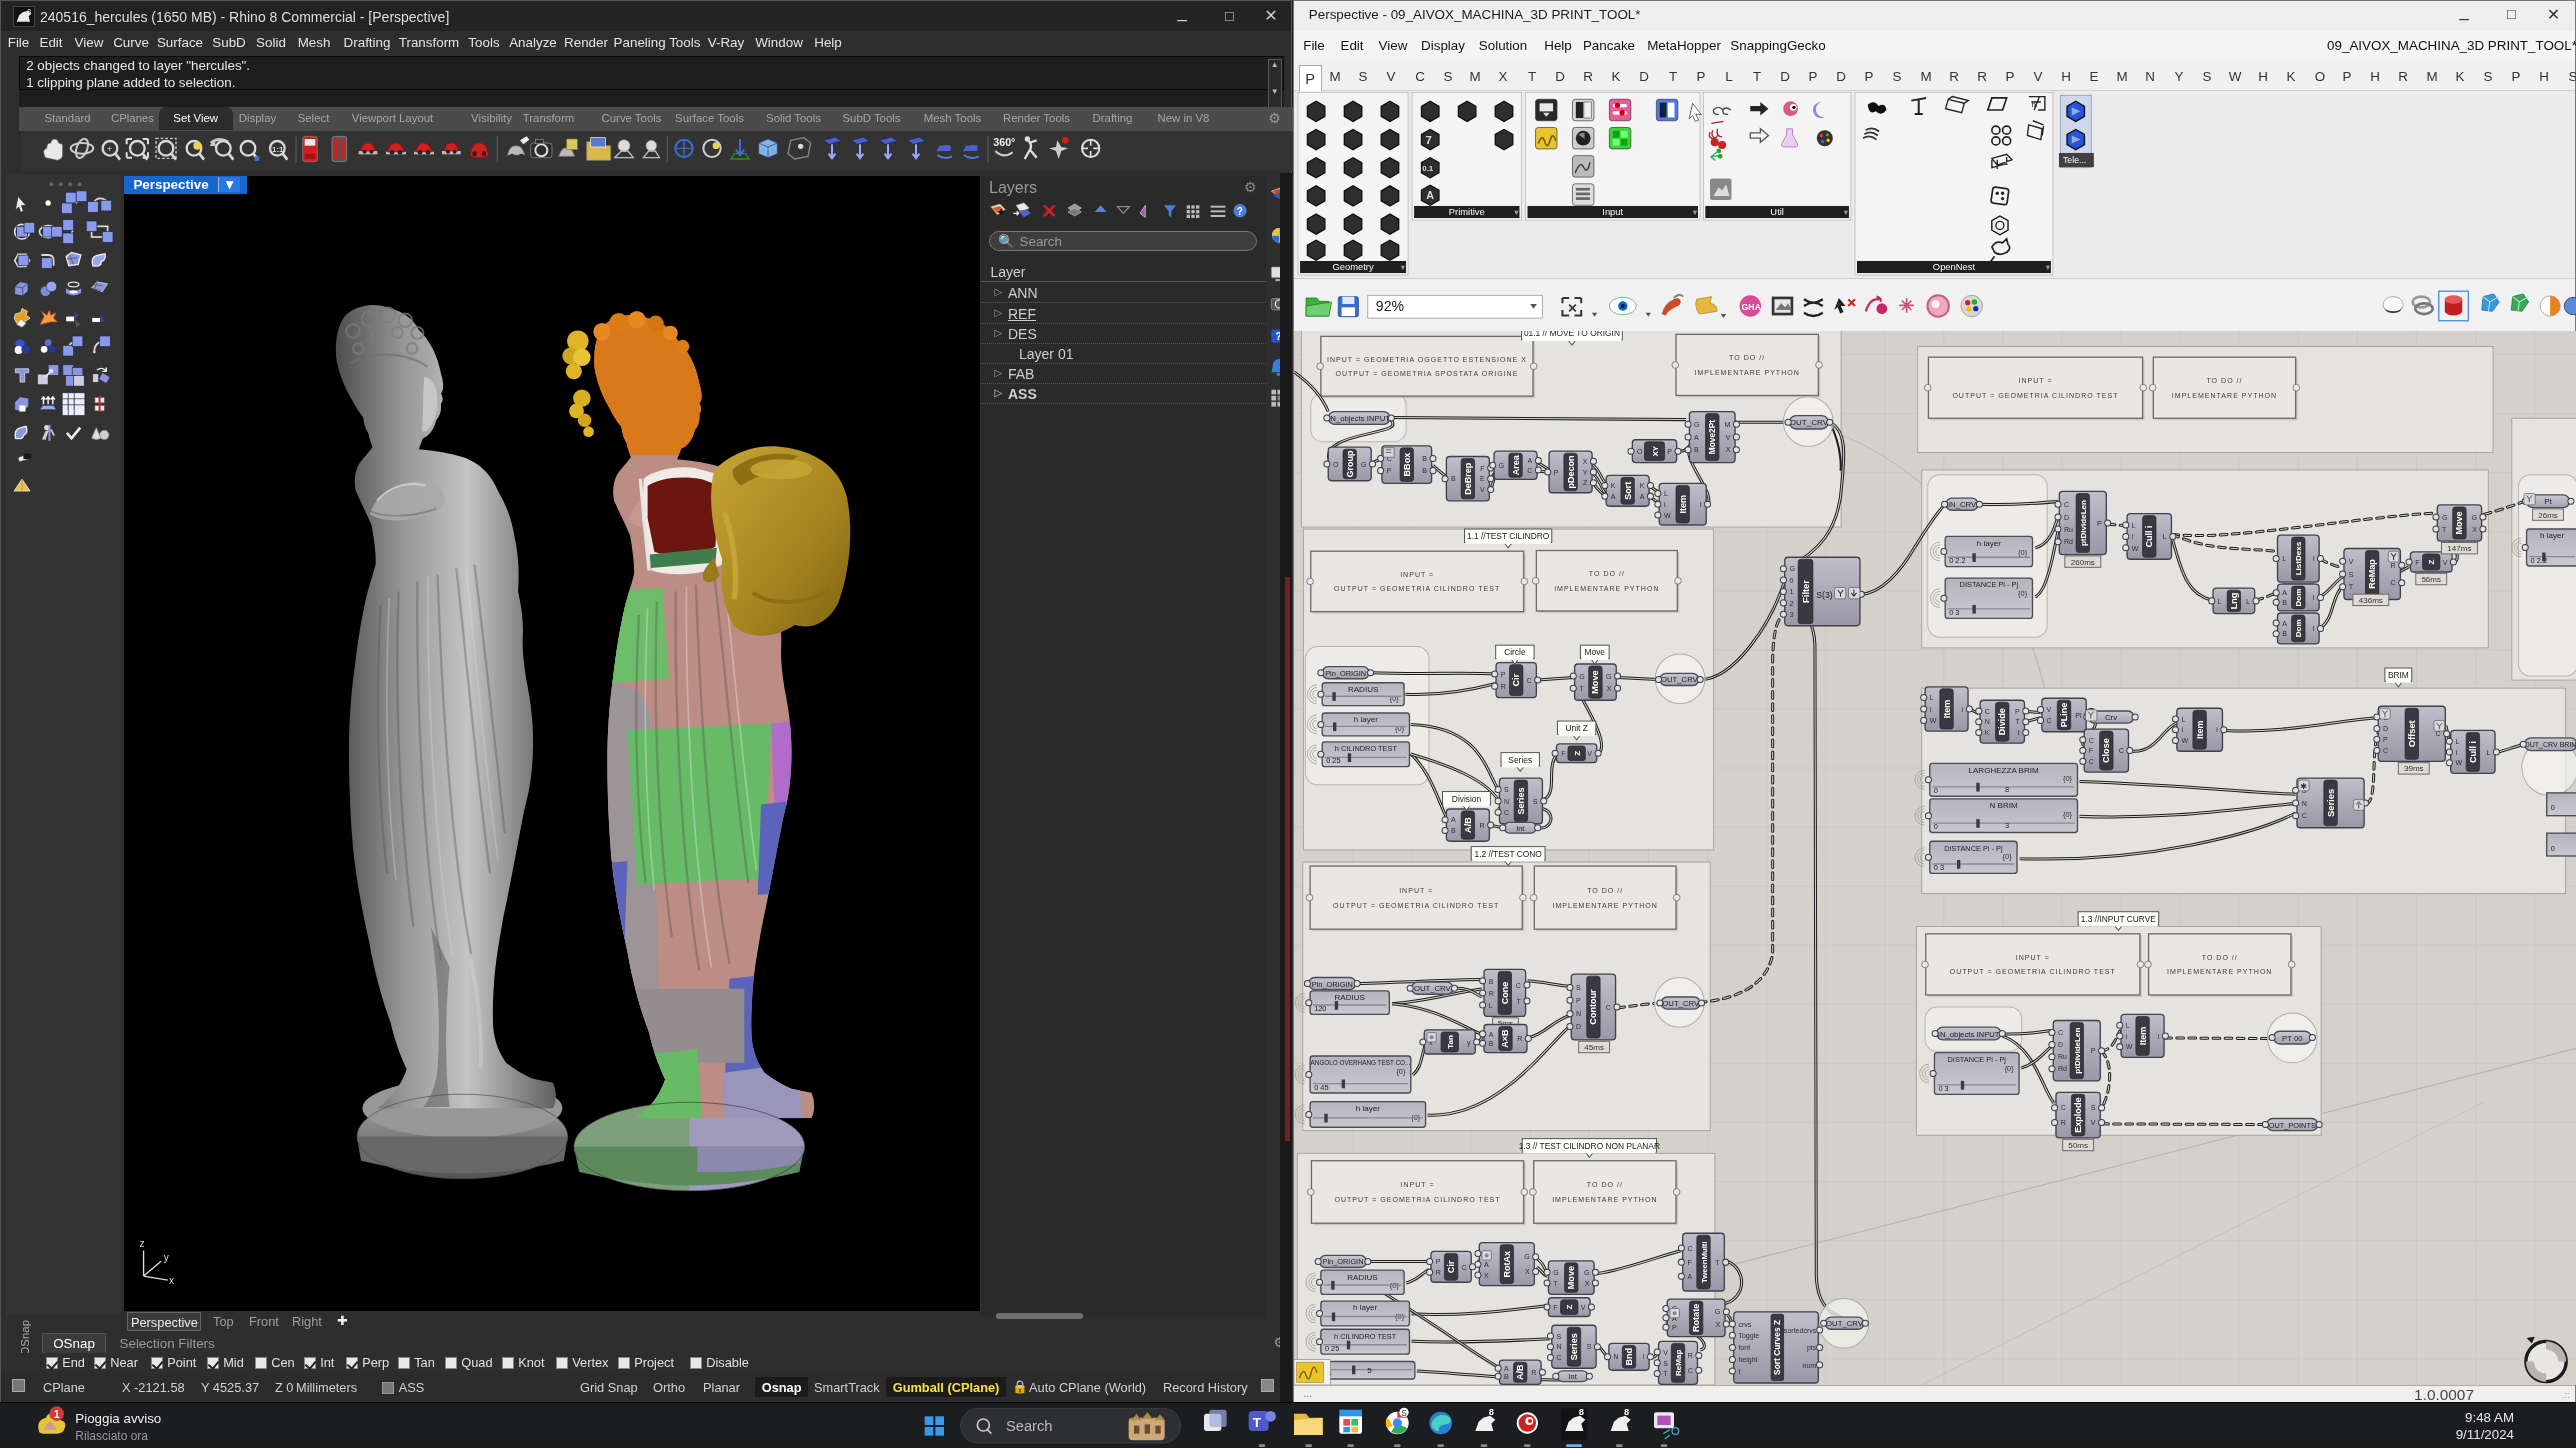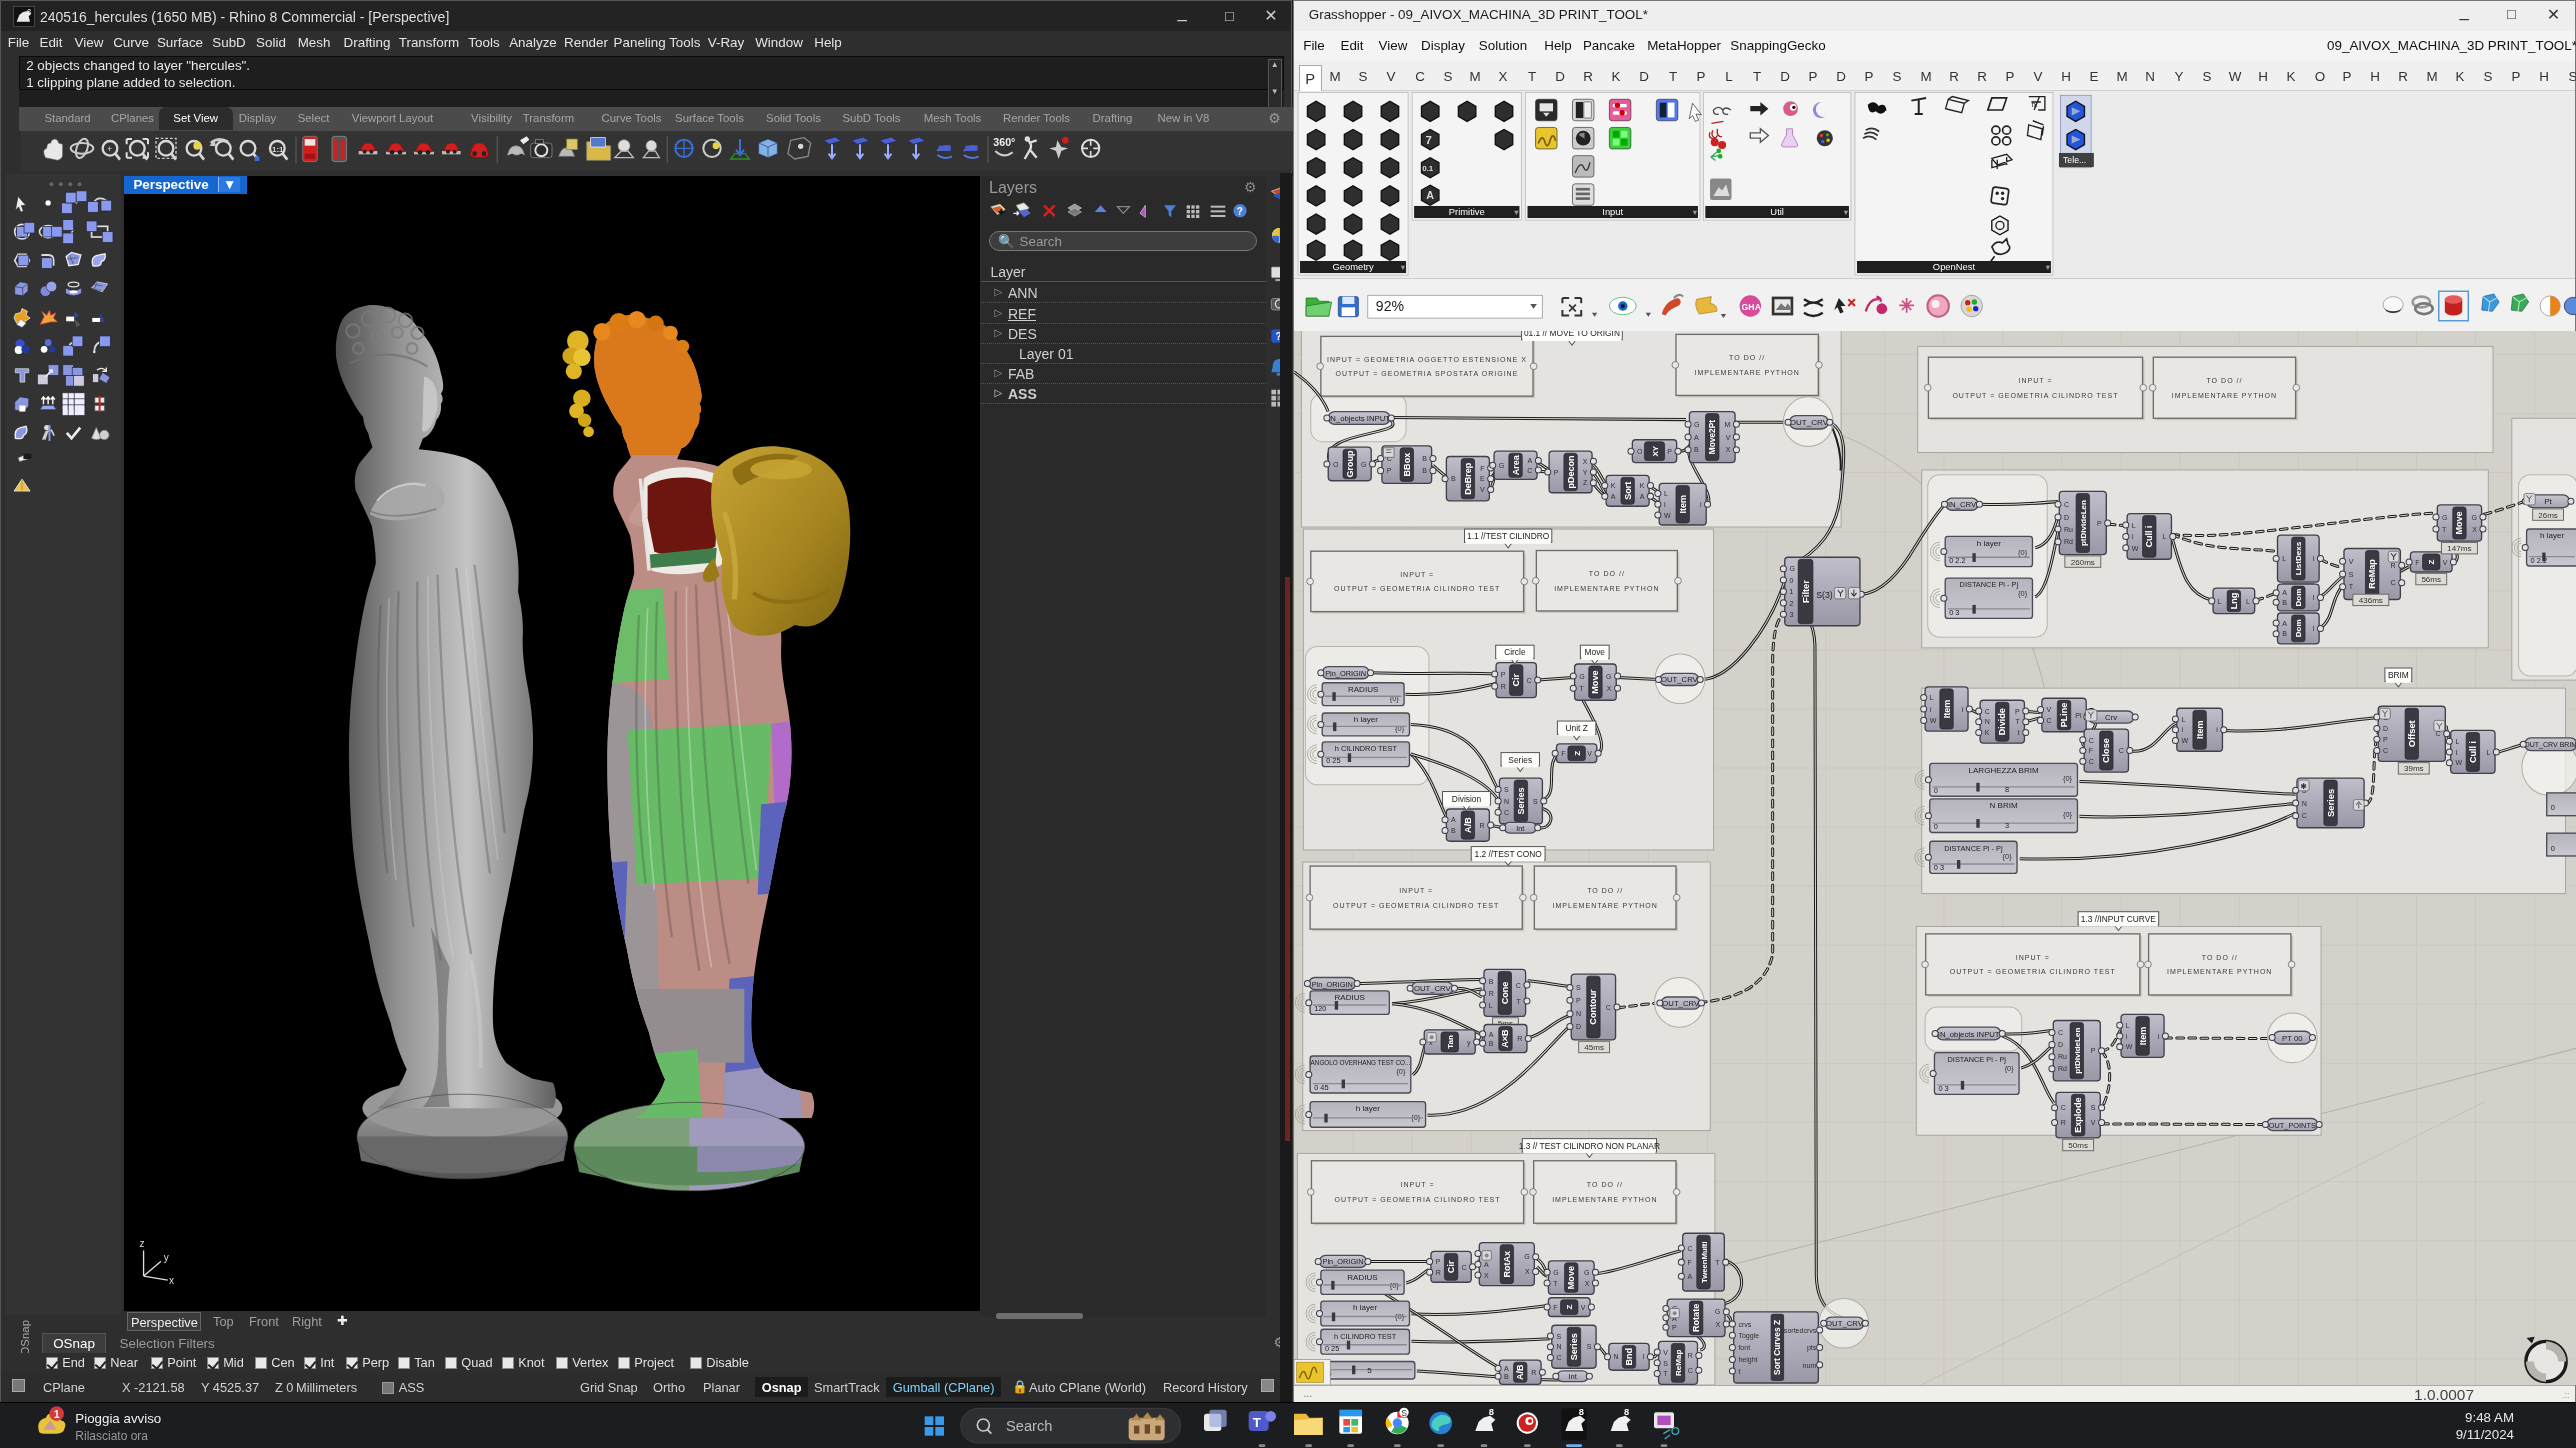--- a/index.html
+++ b/index.html
@@ -562,33 +562,33 @@
         <span class="abs" style="left:121px;top:7.4px;">X -2121.58</span>
         <span class="abs" style="left:200px;top:7.4px;">Y 4525.37</span>
         <span class="abs" style="left:274px;top:7.4px;">Z 0</span>
         <span class="abs" style="left:295px;top:7.4px;">Millimeters</span>
         <span class="abs" style="left:381px;top:7.4px;"><span class="chk g"></span>ASS</span>
         <span class="abs" style="left:579px;top:7.4px;">Grid Snap</span>
         <span class="abs" style="left:652px;top:7.4px;">Ortho</span>
         <span class="abs" style="left:702px;top:7.4px;">Planar</span>
         <span class="abs" style="left:754px;top:4px;background:#1b1b1b;color:#fff;font-weight:bold;padding:2.7px 6.7px;">Osnap</span>
         <span class="abs" style="left:813px;top:7.4px;">SmartTrack</span>
-        <span class="abs" style="left:885px;top:4px;background:#1b1b1b;color:#7dd3fc;font-weight:normal;padding:2.7px 6.7px;">Gumball (CPlane)</span>
+        <span class="abs" style="left:885px;top:4px;background:#1b1b1b;color:#fde047;font-weight:bold;padding:2.7px 6.7px;">Gumball (CPlane)</span>
         <span class="abs" style="left:1011px;top:6px;color:#bbb;">🔒</span>
         <span class="abs" style="left:1028px;top:7.4px;">Auto CPlane (World)</span>
         <span class="abs" style="left:1162px;top:7.4px;">Record History</span>
         <span class="abs" style="left:1260px;top:6px;width:13.4px;height:13.4px;background:#888;border:1.3px solid #aaa;"></span>
       </div>
 </div>
 <div class="abs" style="left:1285px;top:577px;width:5.4px;height:564px;background:#6e2222;"></div>
 <div class="abs" style="left:1280px;top:173px;width:12px;height:1229px;background:#1a1a1a;z-index:0;"></div>
 <div class="abs" style="left:1285px;top:577px;width:5.4px;height:564px;background:#6e2222;"></div>
 <div id="gh">
 <div id="ghtitle">
-        <span class="abs" style="left:14.8px;top:6px;">Grasshopper - 09_AIVOX_MACHINA_3D PRINT_TOOL*</span>
+        <span class="abs" style="left:14.8px;top:6px;">Perspective - 09_AIVOX_MACHINA_3D PRINT_TOOL*</span>
         <span class="abs" style="right:106px;top:6.7px;color:#333;font-size:17.5px;">–</span>
         <span class="abs" style="right:59px;top:5.4px;color:#333;font-size:14.8px;">□</span>
         <span class="abs" style="right:14.8px;top:4px;color:#333;font-size:16px;">✕</span>
       </div>
 <div id="ghmenu">
         <span style="left:20px">File</span>
         <span style="left:58px">Edit</span>
         <span style="left:99px">View</span>
         <span style="left:149px">Display</span>
         <span style="left:209px">Solution</span>

